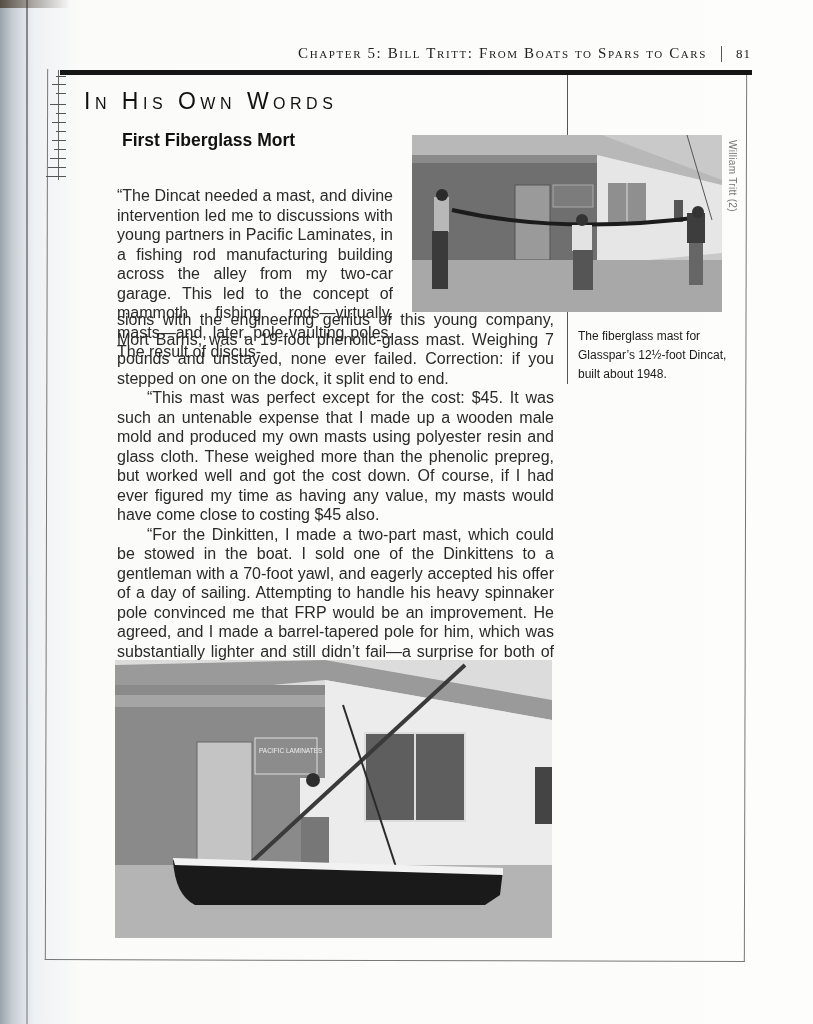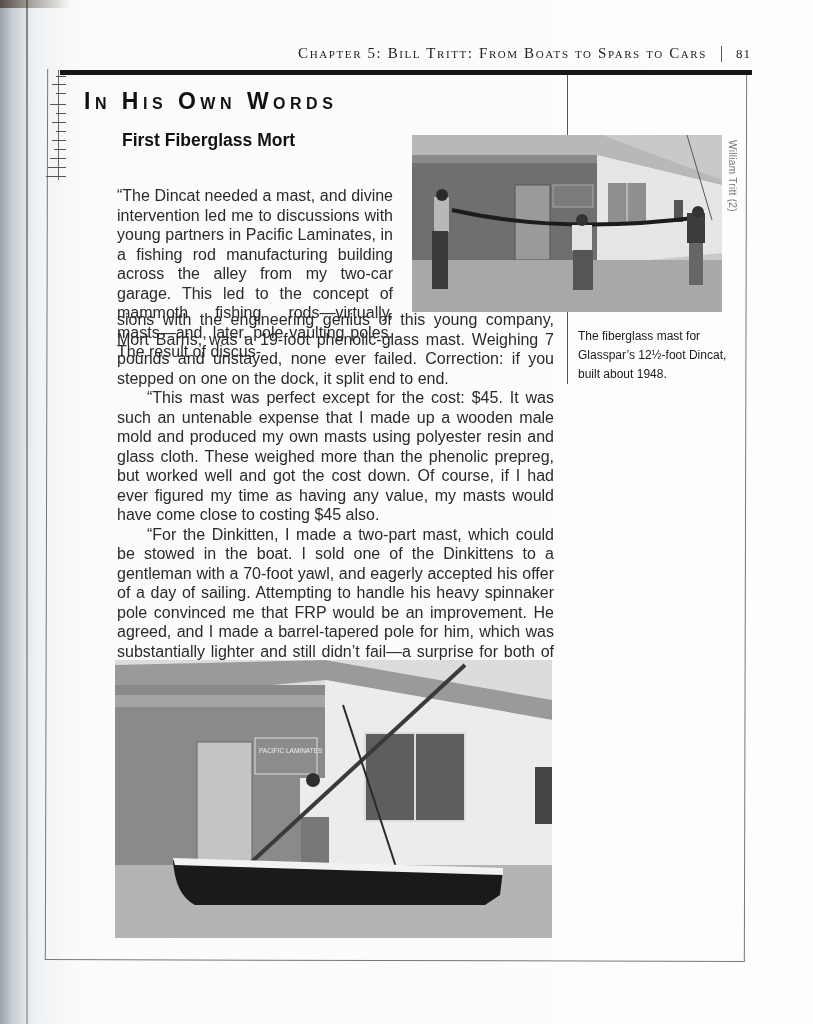--- a/index.html
+++ b/index.html
@@ -53,21 +53,21 @@
     position: absolute; left: 567px; top: 312px; width: 1px; height: 72px; background: #555;
   }
   .ruler {
     position: absolute; left: 58px; top: 70px; width: 1px; height: 110px; background: #666;
   }
   .tick { position: absolute; height: 1px; background: #555; }
 
   .section-title {
     position: absolute; left: 84px; top: 88px;
     font-family: "Liberation Sans", sans-serif; font-variant: small-caps;
-    font-size: 23px; letter-spacing: 4.5px; color: #111; font-weight: bold;
+    font-size: 23px; letter-spacing: 4.5px; color: #111; font-weight: normal;
   }
   .article-title {
     position: absolute; left: 122px; top: 128px; width: 280px;
     font-family: "Liberation Sans", sans-serif; font-weight: bold;
     font-size: 17.5px; line-height: 24px; color: #111;
   }
   .body-text {
     position: absolute;
     font-family: "Liberation Sans", sans-serif;
     font-size: 16px; line-height: 19.5px; color: #2a2a2a;

